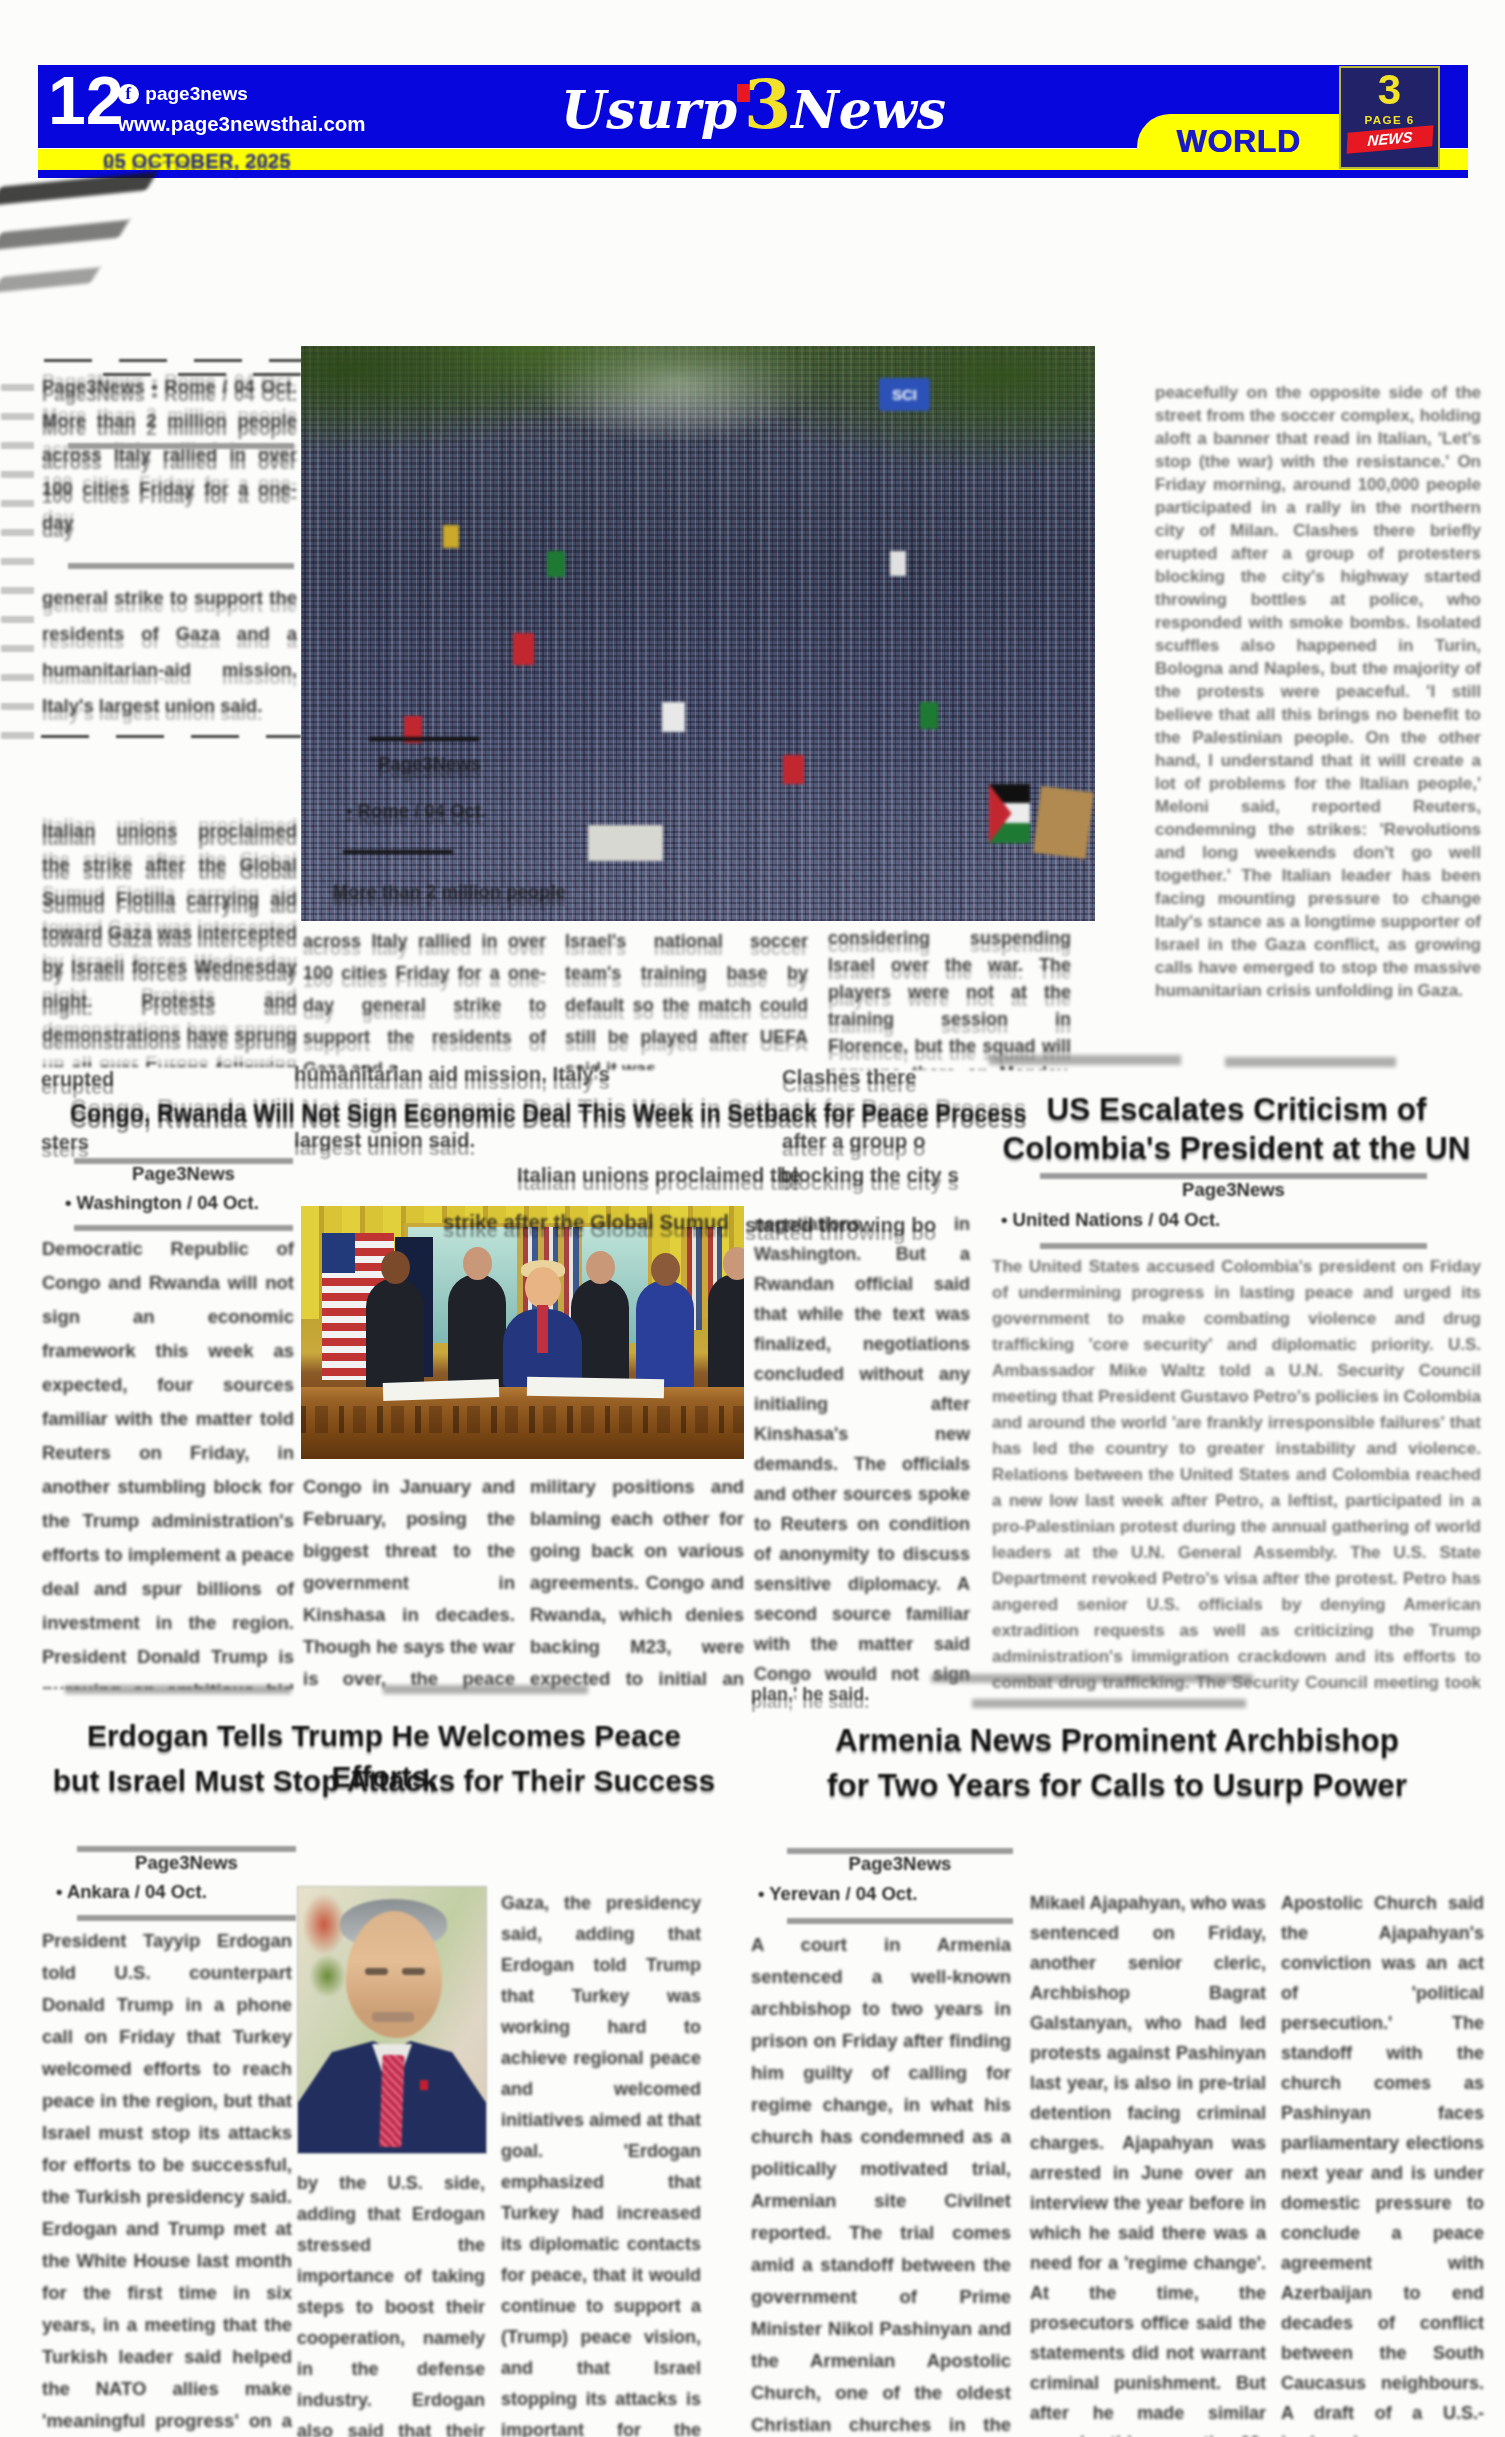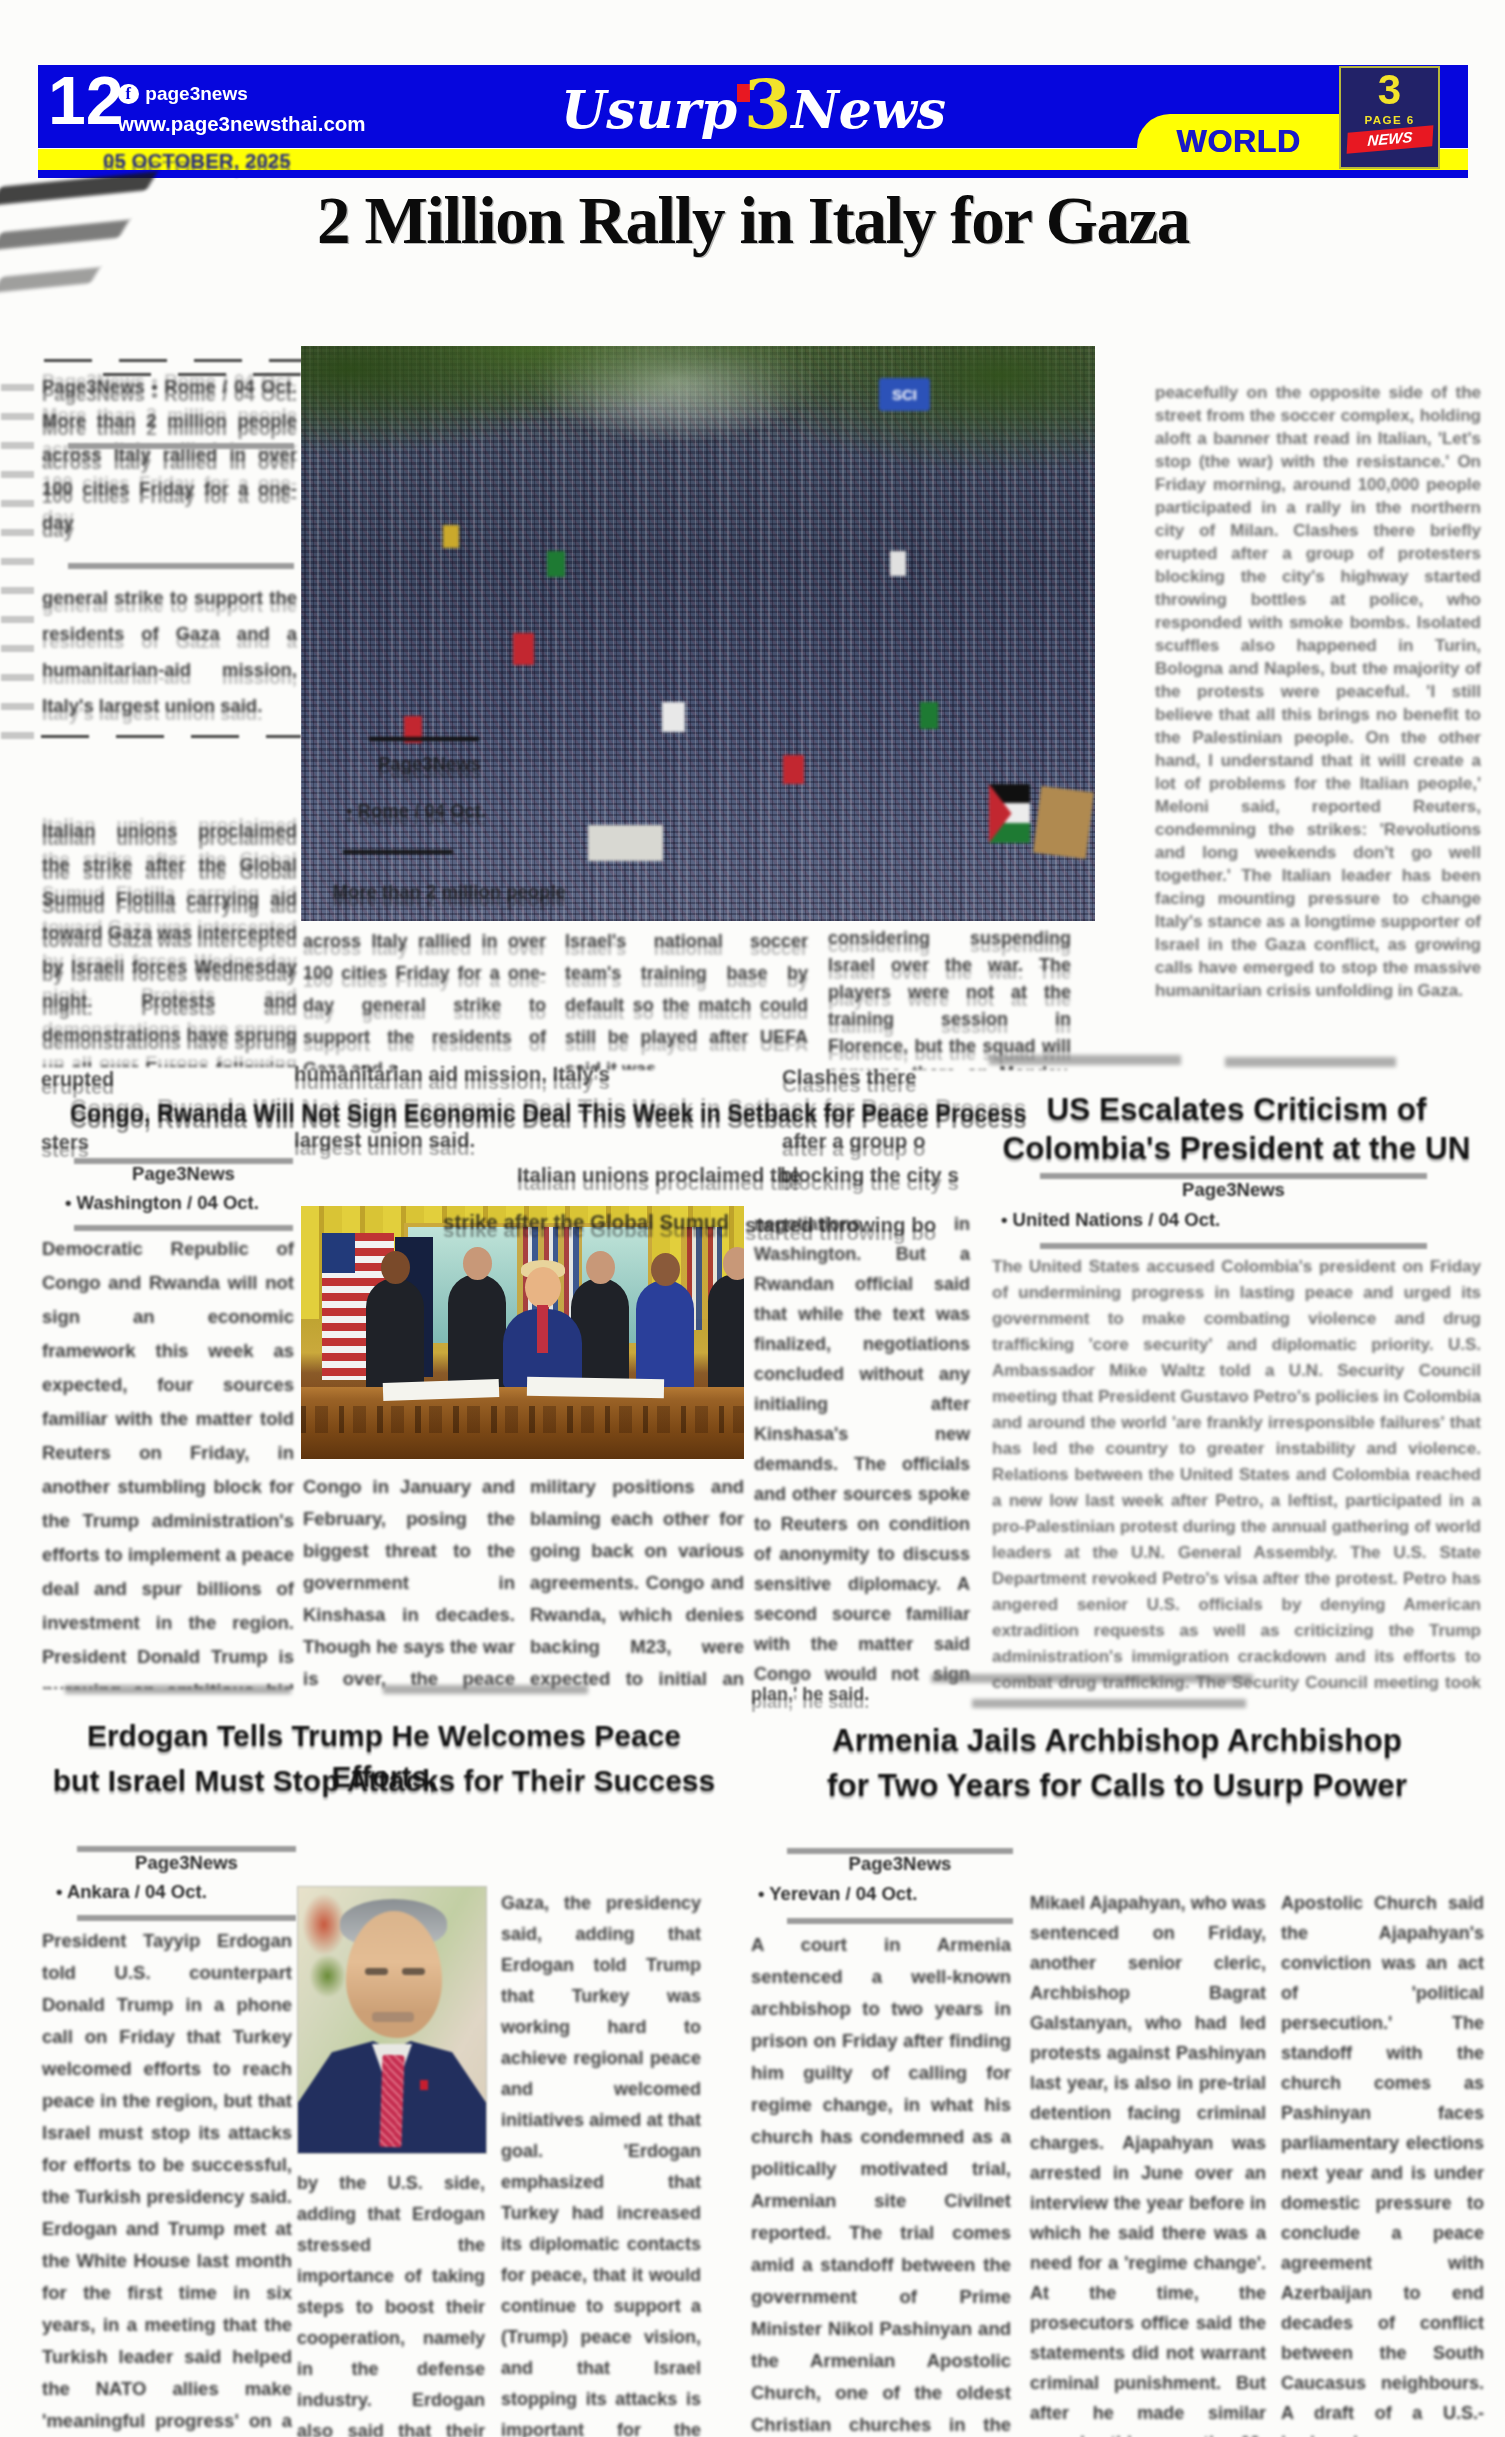--- a/index.html
+++ b/index.html
@@ -102,21 +102,20 @@
     <div class="logonews">NEWS</div>
   </div>
   <div class="t datebar" style="left:103px;top:149px;">05 OCTOBER, 2025</div>
   <div class="t band" style="left:38px;top:170px;width:1430px;height:8.2px;"></div>
 
   <div class="t skewbar" style="left:0;top:179px;width:147px;height:19px;transform:skewX(-35deg) rotate(-6deg);opacity:.8;"></div>
   <div class="t skewbar" style="left:0;top:226px;width:120px;height:18px;transform:skewX(-35deg) rotate(-6deg);opacity:.55;"></div>
   <div class="t skewbar" style="left:0;top:272px;width:92px;height:16.4px;transform:skewX(-35deg) rotate(-6deg);opacity:.4;"></div>
   <div class="t noisecol" style="left:1.4px;top:383px;width:33px;height:356px;"></div>
 
-  <div class="t mainhead" style="left:38px;top:183px;width:1430px;font-size:67px;line-height:75px;">2 Million Rally in Italy for Gaza</div>
 
   <div class="t dashrule" style="left:44px;top:359px;width:267px;height:3.4px;"></div>
   <div class="t dashrule" style="left:103px;top:373px;width:787px;height:2.7px;"></div>
 
   <div class="t deg garb" style="left:42px;top:370px;width:255px;height:203px;font-size:18.5px;line-height:34px;">Page3News • Rome / 04 Oct. More than 2 million people across Italy rallied in over 100 cities Friday for a one-day</div>
   <div class="t rule" style="left:68px;top:443px;width:226px;height:5.5px;"></div>
   <div class="t rule" style="left:68px;top:563px;width:226px;height:5.5px;"></div>
   <div class="t deg dbl" style="left:42px;top:580px;width:255px;height:222px;font-size:18.5px;line-height:36px;">general strike to support the residents of Gaza and a humanitarian-aid mission, Italy's largest union said.</div>
   <div class="t dashrule" style="left:41px;top:735px;width:260px;height:3.4px;"></div>
   <div class="t deg garb" style="left:42px;top:814px;width:255px;height:253px;font-size:18.5px;line-height:34px;">Italian unions proclaimed the strike after the Global Sumud Flotilla carrying aid toward Gaza was intercepted by Israeli forces Wednesday night. Protests and demonstrations have sprung up all over Europe following the interception, with crowds blocking traffic in Rome, Milan, Bologna, Florence, Turin and Genoa during the day of action, most gathering</div>
@@ -242,21 +241,21 @@
     <div style="position:absolute;left:83px;top:168px;width:22px;height:92px;background:repeating-linear-gradient(45deg,#c03050 0 4.1px,#d86a80 4.1px 6.2px);border-radius:2.7px;transform:rotate(2deg);"></div>
     <div style="position:absolute;left:122px;top:193px;width:8.2px;height:9.6px;background:#c02030;"></div>
   </div>
 
   <div class="t deg" style="left:297px;top:2168px;width:188px;height:270px;font-size:18px;line-height:31px;">by the U.S. side, adding that Erdogan stressed the importance of taking steps to boost their cooperation, namely in the defense industry. Erdogan also said that their meeting had strengthened ties, it added. The two leaders also discussed the situation in</div>
   <div class="t deg" style="left:501px;top:1888px;width:200px;height:550px;font-size:18px;line-height:31px;">Gaza, the presidency said, adding that Erdogan told Trump that Turkey was working hard to achieve regional peace and welcomed initiatives aimed at that goal. 'Erdogan emphasized that Turkey had increased its diplomatic contacts for peace, that it would continue to support a (Trump) peace vision, and that Israel stopping its attacks is important for the success of initiatives aimed at achieving peace in the region,' it said. Turkey, which has called Israel's attacks in Gaza a genocide and halted all trade with Israel, has voiced support for Trump's latest plan to end the war in Gaza.</div>
 
   <div class="ghost" style="position:absolute;left:751px;top:1684px;font-size:18px;">plan,' he said.</div>
   <div class="t nbar" style="left:931px;top:1674px;width:322px;height:9px;"></div>
   <div class="t nbar" style="left:972px;top:1699px;width:274px;height:9px;"></div>
-  <div class="t shead" style="left:749px;top:1719px;width:736px;font-size:31.5px;line-height:42px;">Armenia Jails Archbishop Archbishop</div>
+  <div class="t shead" style="left:749px;top:1719px;width:736px;font-size:31.5px;line-height:42px;">Armenia News Prominent Archbishop</div>
   <div class="t shead" style="left:749px;top:1764px;width:736px;font-size:31.5px;line-height:42px;">for Two Years for Calls to Usurp Power</div>
   <div class="t rule" style="left:787px;top:1848px;width:226px;height:5.5px;"></div>
   <div class="t src" style="left:787px;top:1853px;width:226px;">Page3News</div>
   <div class="t dl" style="left:758px;top:1883px;">• Yerevan / 04 Oct.</div>
   <div class="t rule" style="left:787px;top:1918px;width:226px;height:5.5px;"></div>
   <div class="t deg" style="left:751px;top:1929px;width:260px;height:509px;font-size:18.5px;line-height:32px;">A court in Armenia sentenced a well-known archbishop to two years in prison on Friday after finding him guilty of calling for regime change, in what his church has condemned as a politically motivated trial, Armenian site Civilnet reported. The trial comes amid a standoff between the government of Prime Minister Nikol Pashinyan and the Armenian Apostolic Church, one of the oldest Christian churches in the world. Apart from</div>
   <div class="t deg" style="left:1030px;top:1888px;width:236px;height:550px;font-size:18px;line-height:30px;">Mikael Ajapahyan, who was sentenced on Friday, another senior cleric, Archbishop Bagrat Galstanyan, who had led protests against Pashinyan last year, is also in pre-trial detention facing criminal charges. Ajapahyan was arrested in June over an interview the year before in which he said there was a need for a 'regime change'. At the time, the prosecutors office said the statements did not warrant criminal punishment. But after he made similar remarks this year, the 62-year-old cleric was arrested. In a statement after the verdict last week, the</div>
   <div class="t deg" style="left:1281px;top:1888px;width:203px;height:550px;font-size:18px;line-height:30px;">Apostolic Church said the Ajapahyan's conviction was an act of 'political persecution.' The standoff with the church comes as Pashinyan faces parliamentary elections next year and is under domestic pressure to conclude a peace agreement with Azerbaijan to end decades of conflict between the South Caucasus neighbours. A draft of a U.S.-brokered peace agreement was signed in Washington in August, but major hurdles remain to the formal signing of the deal, including a demand by Azerbaijan that Armenia change its constitution.</div>
 
 </div>

